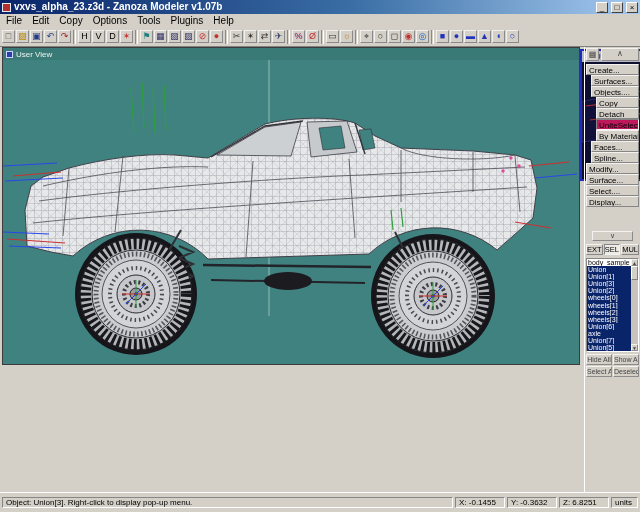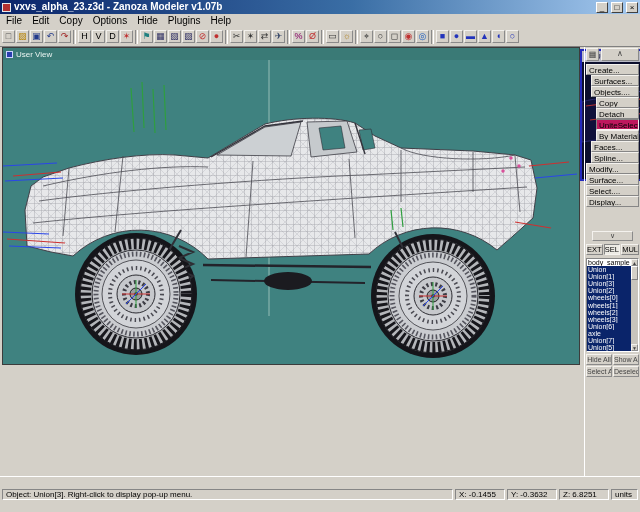--- a/index.html
+++ b/index.html
@@ -61,21 +61,21 @@
        background:#0a246a;color:#fff;white-space:nowrap;overflow:hidden}
   .obj.plain{background:#fff;color:#000}
   .scrollbar{position:absolute;top:0;right:0;bottom:0;width:7px;background:#c8c4bc;display:flex;flex-direction:column}
   .sb-arrow{height:7px;flex:0 0 7px;font-size:5px;line-height:6px;padding:0}
   .sb-thumb{height:14px;flex:0 0 14px;background:#d4d0c8;border:1px solid;border-color:#fff #808080 #808080 #fff;box-sizing:border-box}
   .sb-space{flex:1}
   .listbtns{display:grid;grid-template-columns:1fr 1fr;gap:1px;margin-top:2px}
   .lbtn{height:11px;box-sizing:border-box;font-size:7px;line-height:9px;text-align:center;white-space:nowrap;overflow:hidden}
   .panel-fill{flex:1}
   
-  .statusbar{height:15px;flex:0 0 15px;display:flex;align-items:center;gap:2px;padding:10px 2px;
+  .statusbar{height:15px;flex:0 0 15px;display:flex;align-items:center;gap:2px;padding:2px 2px;
              background:#d4d0c8;border-top:1px solid #fff}
   .scell{height:11px;box-sizing:border-box;border:1px solid;border-color:#868686 #fff #fff #868686;
          font-size:8px;line-height:10px;padding:0 3px;white-space:nowrap;overflow:hidden}
   .msg{flex:1}
   .cx,.cy,.cz{width:50px;flex:0 0 50px}
   .cu{width:27px;flex:0 0 27px}
 </style>
 </head>
 <body>
 
@@ -88,21 +88,21 @@
     <span class="winbtn">□</span>
     <span class="winbtn">×</span>
   </div>
 
   <div class="menubar">
 
   <span class="menuitem">File</span>
       <span class="menuitem">Edit</span>
       <span class="menuitem">Copy</span>
       <span class="menuitem">Options</span>
-      <span class="menuitem">Hide</span>
+      <span class="menuitem">Tools</span>
       <span class="menuitem">Plugins</span>
       <span class="menuitem">Help</span>
     </div>
 
   <div class="toolbar">
 
   <span class="tbtn" style="--c: #555555;">
         <span class="glyph">□</span>
       </span>
       <span class="tbtn" style="--c: #b8860b;">

